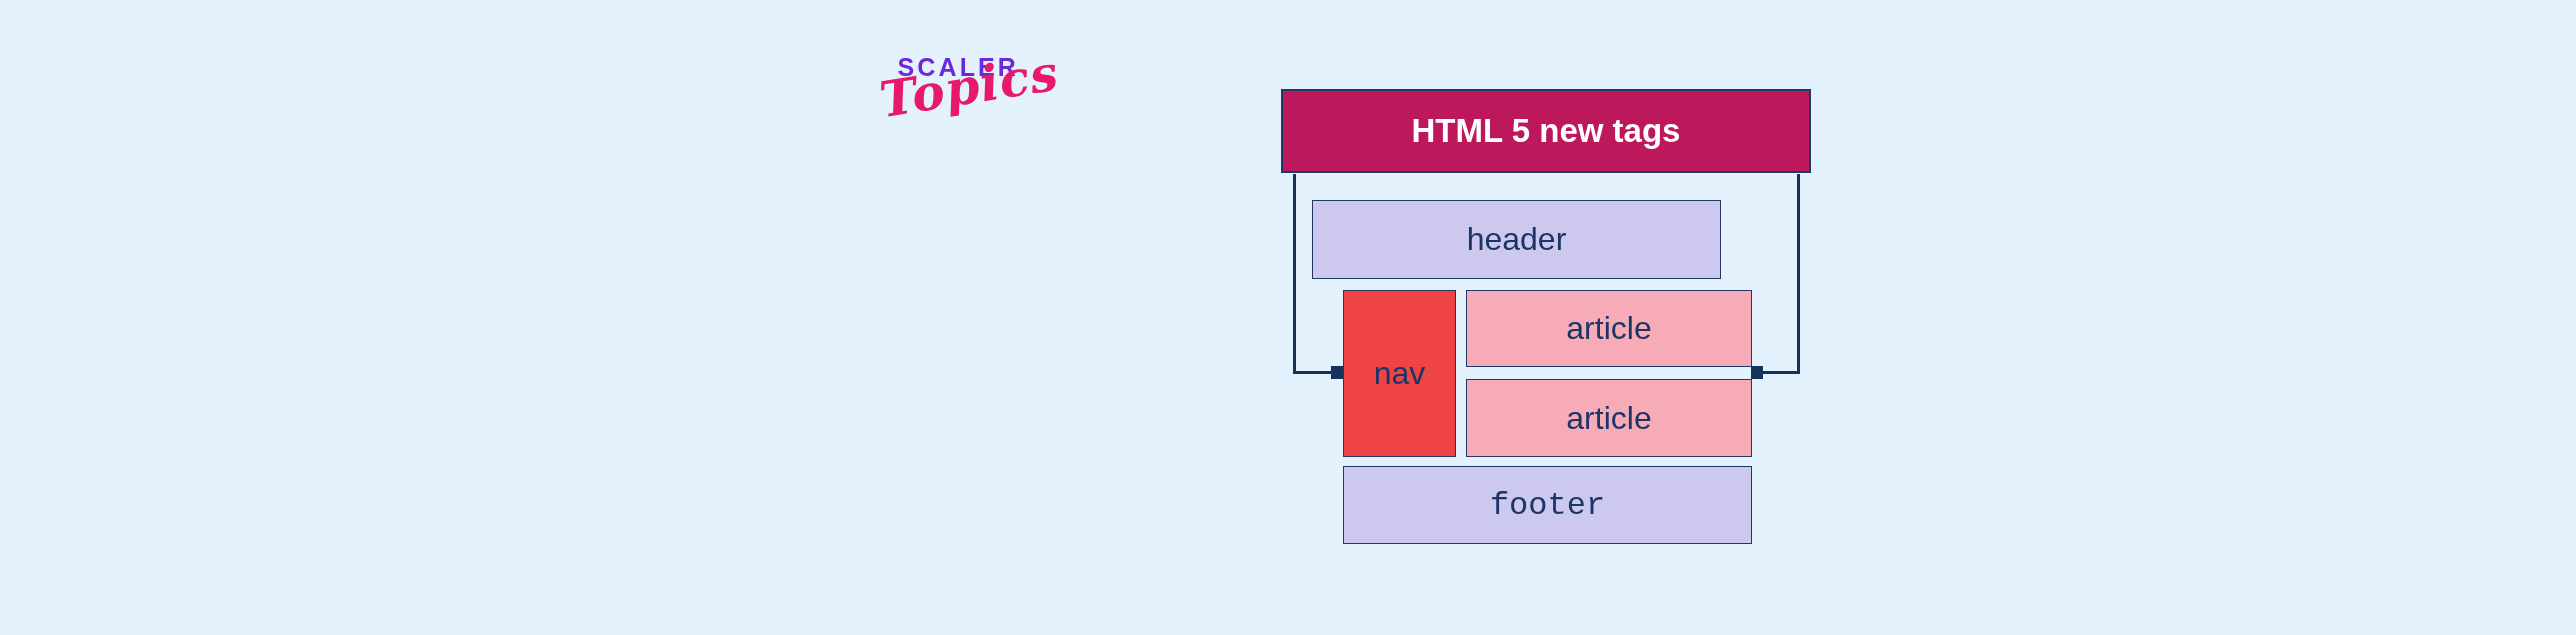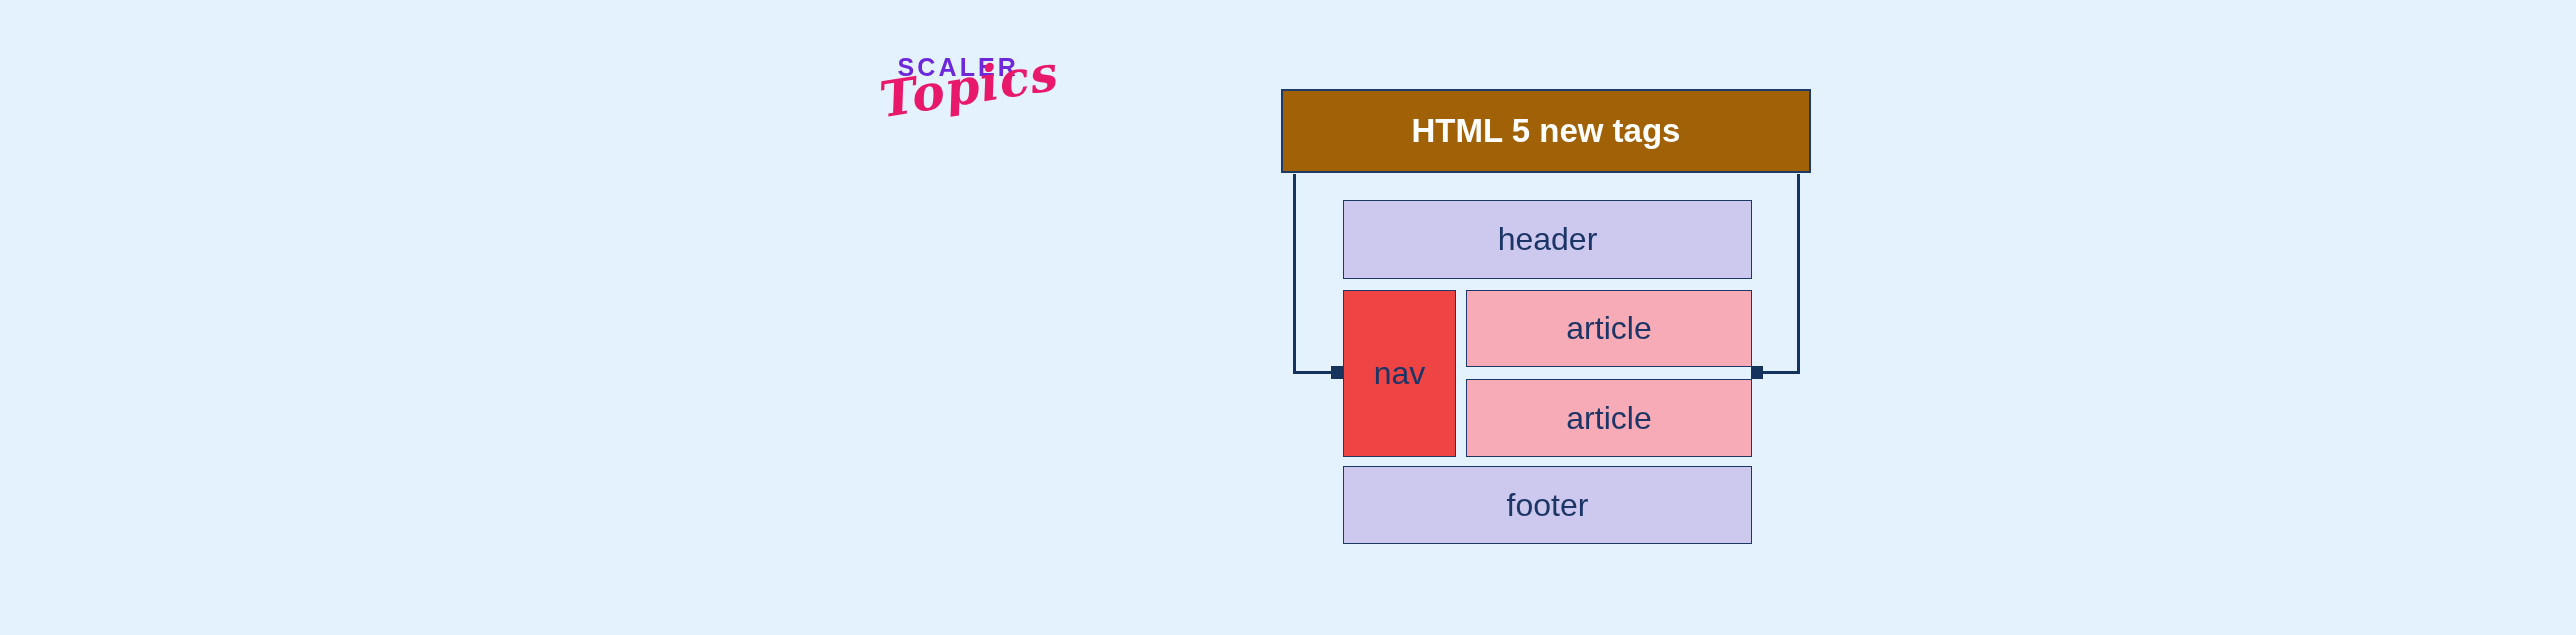--- a/index.html
+++ b/index.html
@@ -42,25 +42,25 @@
     display: flex; align-items: center; justify-content: center;
     border: 1.5px solid #1d3766;
     font-size: 32px; color: #1c3567;
   }
   .title-box {
     left: 1281px; top: 89px; width: 530px; height: 84px;
     background: #0b58a8;
     border: 2.1px solid #1d3b66;
     color: #ffffff; font-weight: 700; font-size: 33px;
   }
-  .header-box { left: 1343px; top: 200px; width: 409px; height: 79px; background: #cdc8ed; }
+  .header-box { left: 1312px; top: 200px; width: 409px; height: 79px; background: #cdc8ed; }
   .nav-box    { left: 1343px; top: 290px; width: 113px; height: 167px; background: #fce7c0; }
   .article-box-top    { left: 1466px; top: 290px; width: 286px; height: 77px; background: #f7abb6; }
   .article-box-bottom { left: 1466px; top: 379px; width: 286px; height: 78px; background: #f7abb6; }
-  .footer-box { left: 1343px; top: 466px; width: 409px; height: 78px; background: #cdc8ed; }
+  .footer-box { left: 1343px; top: 466px; width: 409px; height: 78px; background: #cdc8ed; font-family: Liberation Mono, monospace; }
 
   
   .line, .node { position: absolute; background: #16335e; }
   .vline-left  { left: 1293px; top: 174px; width: 2.6px; height: 200px; }
   .vline-right { left: 1797px; top: 174px; width: 2.6px; height: 200px; }
   .hline-left  { left: 1293px; top: 371px; width: 42px; height: 2.6px; }
   .hline-right { left: 1757px; top: 371px; width: 42px; height: 2.6px; }
   .node { width: 12.4px; height: 13.4px; }
   .node-left  { left: 1331px; top: 366px; }
   .node-right { left: 1751px; top: 366px; }
@@ -70,21 +70,21 @@
 
 <div id="canvas" style="background: rgb(228, 242, 253);">
 
   <div class="logo">
     <div class="logo-wordmark" style="color: #6d28d9;">SCALER</div>
     <div class="logo-sub" style="color: rgb(232, 25, 107);">Topics</div>
   </div>
 
   <div class="diagram">
 
-    <div class="box title-box" style="background: #a16207;">
+    <div class="box title-box" style="background: #be185d;">
       <span>HTML 5 new tags</span>
     </div>
 
     <div class="line vline-left"></div>
     <div class="line vline-right"></div>
     <div class="line hline-left"></div>
     <div class="line hline-right"></div>
     <div class="node node-left"></div>
     <div class="node node-right"></div>
 

